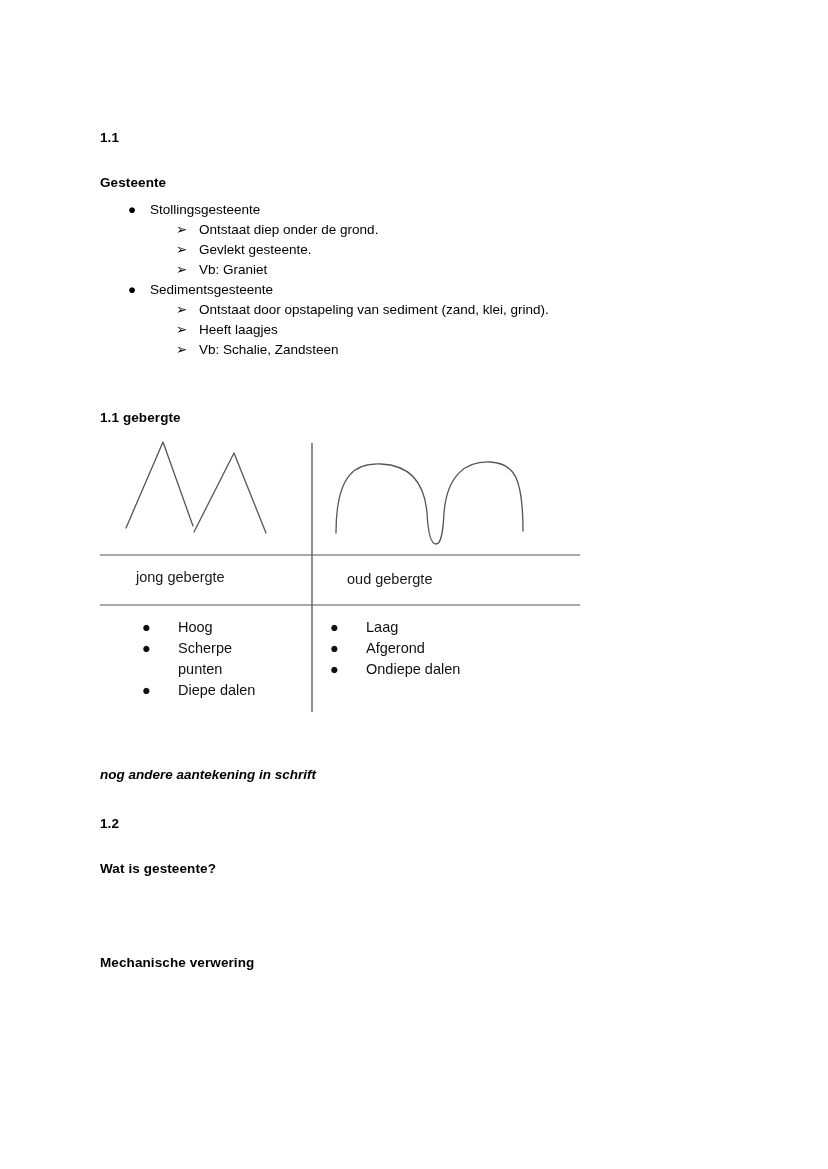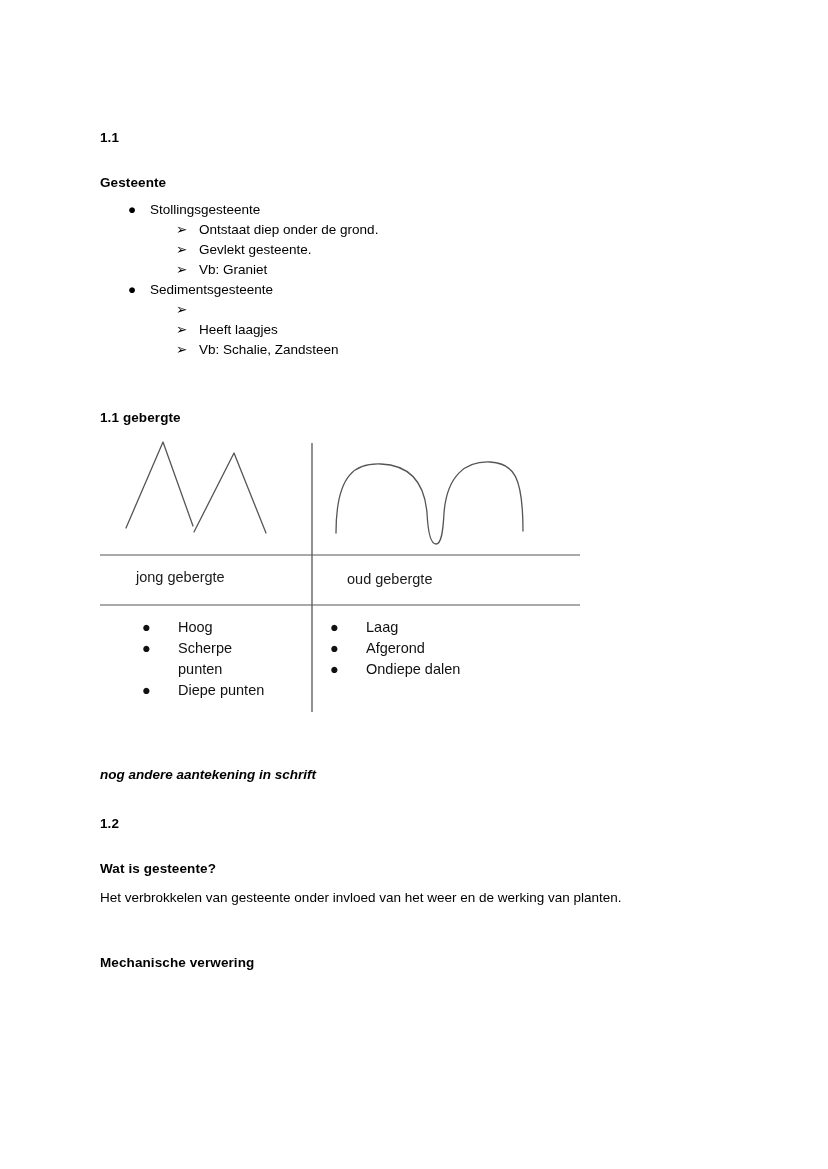--- a/index.html
+++ b/index.html
@@ -115,21 +115,21 @@
   <div class="abs h-num" style="left:100px; top:130px;">1.1</div>
 
   <div class="abs h-sec" style="left:100px; top:175px;">Gesteente</div>
 
   <div class="outline" id="outline-list">
       <div class="ol-item ol-l1"><span class="bullet">●</span><span>Stollingsgesteente</span></div>
       <div class="ol-item ol-l2"><span class="arrow">➢</span><span>Ontstaat diep onder de grond.</span></div>
       <div class="ol-item ol-l2"><span class="arrow">➢</span><span>Gevlekt gesteente.</span></div>
       <div class="ol-item ol-l2"><span class="arrow">➢</span><span>Vb: Graniet</span></div>
       <div class="ol-item ol-l1"><span class="bullet">●</span><span>Sedimentsgesteente</span></div>
-      <div class="ol-item ol-l2"><span class="arrow">➢</span></div>
+      <div class="ol-item ol-l2"><span class="arrow">➢</span><span>Ontstaat door opstapeling van sediment (zand, klei, grind).</span></div>
       <div class="ol-item ol-l2"><span class="arrow">➢</span><span>Heeft laagjes</span></div>
       <div class="ol-item ol-l2"><span class="arrow">➢</span><span>Vb: Schalie, Zandsteen</span></div>
     </div>
 
   <div class="abs h-sec" style="left:100px; top:410px;">1.1 gebergte</div>
 
   <div class="fig">
 
     <svg width="500" height="285" viewBox="0 0 500 285">
 
@@ -150,34 +150,33 @@
       <line x1="212" y1="6" x2="212" y2="275" stroke="#555555" stroke-width="1.3"></line>
     </svg>
 
     <div class="fig-label fig-label-left">jong gebergte</div>
 
     <div class="fig-label fig-label-right">oud gebergte</div>
 
     <div class="fig-list fig-list-left" id="traits-left">
         <div class="fl-row"><span class="dot">●</span><span>Hoog</span></div>
         <div class="fl-row" style="width: 92px;"><span class="dot">●</span><span>Scherpe punten</span></div>
-        <div class="fl-row"><span class="dot">●</span><span>Diepe punten</span></div>
+        <div class="fl-row"><span class="dot">●</span><span>Diepe dalen</span></div>
       </div>
 
     <div class="fig-list fig-list-right" id="traits-right">
         <div class="fl-row"><span class="dot">●</span><span>Laag</span></div>
         <div class="fl-row"><span class="dot">●</span><span>Afgerond</span></div>
         <div class="fl-row"><span class="dot">●</span><span>Ondiepe dalen</span></div>
       </div>
   </div>
 
   <div class="abs note-italic" style="left:100px; top:767px;">nog andere aantekening in schrift</div>
 
   <div class="abs h-num" style="left:100px; top:816px;">1.2</div>
 
   <div class="abs h-sec" style="left:100px; top:861px;">Wat is gesteente?</div>
 
-  <div class="abs para" style="left:100px; top:889px; width:660px;">Het verbrokkelen van gesteente onder invloed van het weer en de werking van planten.</div>
 
   <div class="abs h-sec" style="left:100px; top:955px;">Mechanische verwering</div>
 
 
 </div>
 
 </body></html>

